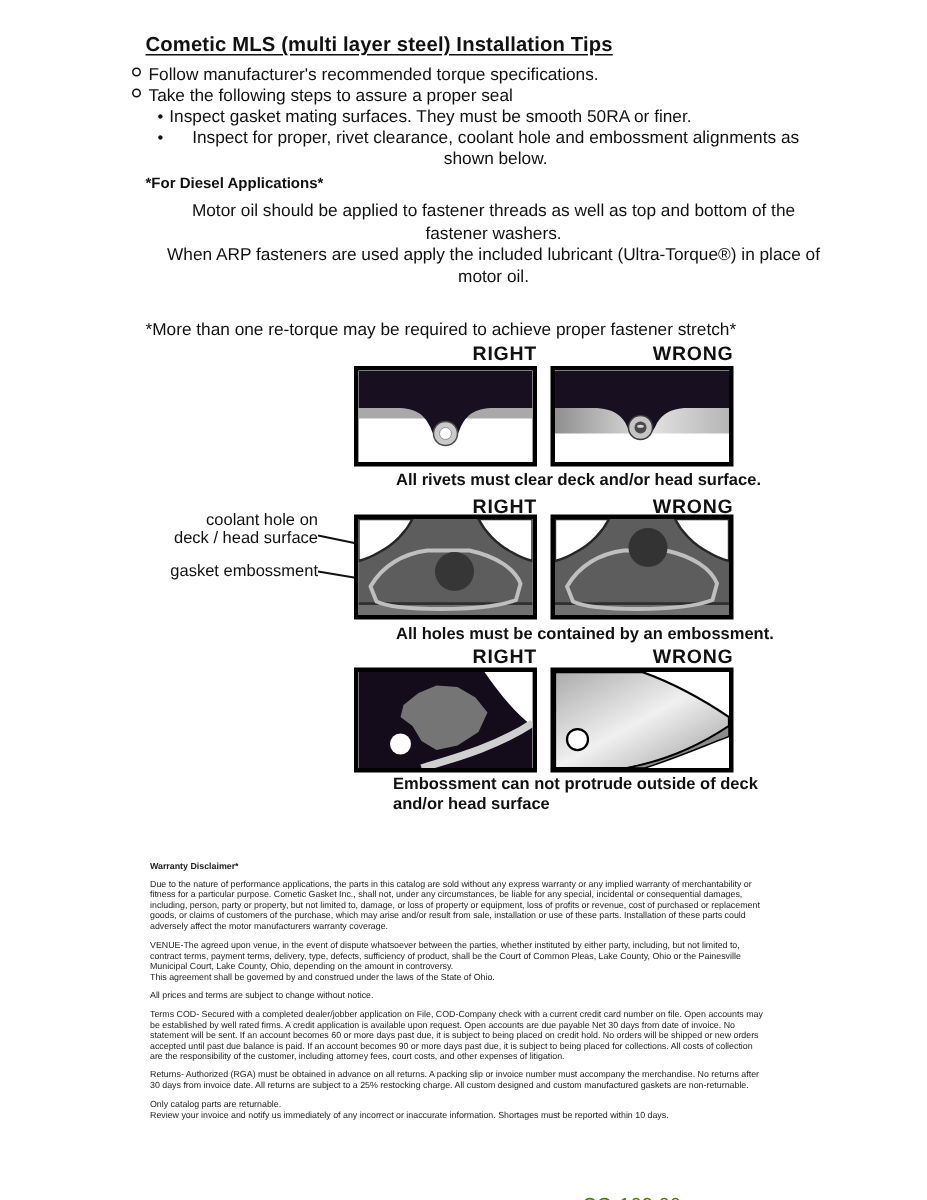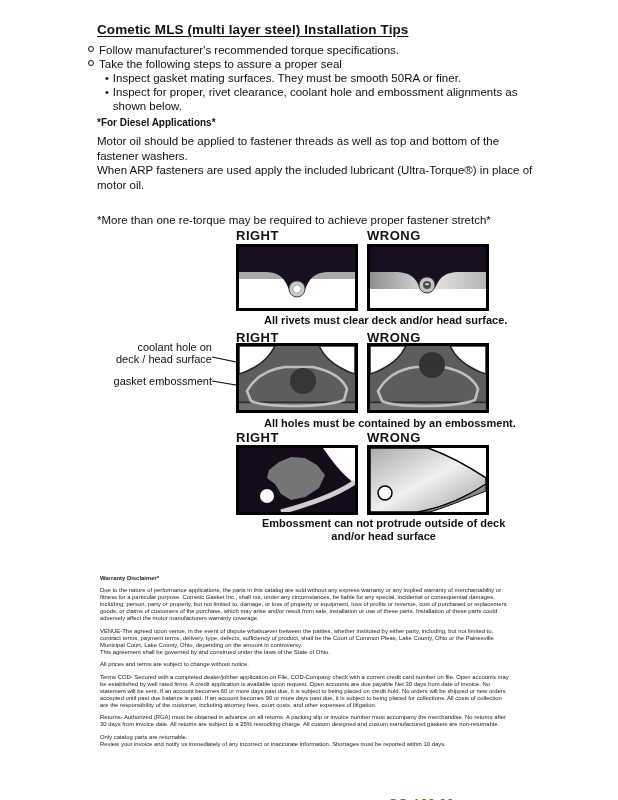--- a/index.html
+++ b/index.html
@@ -6,30 +6,30 @@
   #page{
     position:relative;width:618px;height:800px;background:#ffffff;overflow:hidden;
     font-family:"Liberation Sans", sans-serif;color:#111;
   }
   .abs{position:absolute;}
   h1.title{
     margin:0;font-size:13.5px;font-weight:bold;letter-spacing:.1px;
     text-decoration:underline;text-underline-offset:2px;
   }
   .bullets{font-size:11.5px;line-height:14px;}
-  .b{display:flex;align-items:baseline;}
+  .b{display:flex;align-items:baseline;text-align:center;}
   .b .o{
     width:4px;height:4px;border:1px solid #111;border-radius:50%;
     display:inline-block;margin-right:5px;flex:0 0 auto;position:relative;top:-2px;
   }
   .b.sub{padding-left:17px;}
   .b .d{margin-right:4px;font-size:11px;}
   h2.sect{margin:0;font-size:10px;font-weight:bold;}
   p.body{margin:0;font-size:11.5px;line-height:14.5px;white-space:pre-line;}
-  .rw-label{font-size:13px;font-weight:bold;letter-spacing:.5px;text-align:left;width:122px;}
+  .rw-label{font-size:13px;font-weight:bold;letter-spacing:.5px;text-align:right;width:122px;}
   .caption{font-size:11px;font-weight:bold;white-space:pre-line;line-height:12.5px;margin-left:24px;}
   .panel{border:3px solid #000;display:block;background:#fff;}
   .side-label{font-size:11px;line-height:11.5px;text-align:right;white-space:pre-line;width:102px;}
   .fineprint{font-size:5.9px;line-height:7px;color:#222;width:420px;}
   .fineprint .fp-head{font-weight:bold;margin:0 0 5px 0;white-space:pre-line;}
   .fineprint p{margin:0 0 5.5px 0;white-space:pre-line;}
   .footer-code{font-size:13.5px;color:#4d7c0f;margin-top:40px;}
 </style>
 </head>
 <body>
@@ -51,21 +51,21 @@
       <span class="d">•</span>
       <span>Inspect gasket mating surfaces.  They must be smooth 50RA or finer.</span>
     </div>
     <div class="b sub">
       <span class="d">•</span>
       <span>Inspect for proper, rivet clearance, coolant hole and embossment alignments as shown below.</span>
     </div>
   </div>
 
   <h2 class="sect abs" style="left:97px;top:117px;">*For Diesel Applications*</h2>
-  <p class="body abs" style="left:97px;top:134px;width:440px;">Motor oil should be applied to fastener threads as well as top and bottom of the fastener washers.
+  <p class="body abs" style="left:109px;top:134px;width:440px;text-align:center;">Motor oil should be applied to fastener threads as well as top and bottom of the fastener washers.
 When ARP fasteners are used apply the included lubricant (Ultra-Torque®) in place of motor oil.</p>
   <p class="body abs" style="left:97px;top:213px;width:440px;">*More than one re-torque may be required to achieve proper fastener stretch*</p>
 
   <div class="rw-label abs" style="left:236px;top:228px;">RIGHT</div>
   <div class="rw-label abs" style="left:367px;top:228px;">WRONG</div>
 
   <svg class="panel abs" style="left:236px;top:244px;" width="116" height="61" viewBox="0 0 116 61">
     <rect x="0" y="0" width="116" height="61" fill="#ffffff"></rect>
     <rect x="0" y="25" width="116" height="7" fill="#a9a9a9"></rect>
     <path d="M0,0 H116 V25 H88 C76,26 72,30 68,38 C65,46 62,50 58,50 C54,50 51,46 48,38 C44,30 40,26 28,25 L0,25 Z" fill="#180f20"></path>
@@ -143,21 +143,21 @@
           <stop offset="0.5" stop-color="#f0f0f0"></stop>
           <stop offset="1" stop-color="#9f9f9f"></stop>
       </linearGradient>
     </defs>
     <rect x="0" y="0" width="116" height="64" fill="#ffffff"></rect>
     <path d="M0,0 H58 C78,7 98,18 116,30 L116,36 C92,52 70,60 48,64 L0,64 Z" fill="url(#gDeck)" stroke="#000000" stroke-width="1.5"></path>
     <path d="M116,36 C92,52 70,60 48,64 L60,64 C82,57 100,49 116,43 Z" fill="#8c8c8c" stroke="#000000" stroke-width="1"></path>
     <circle cx="15" cy="45" r="7" fill="#ffffff" stroke="#000000" stroke-width="1.5"></circle>
   </svg>
 
-  <div class="caption abs" style="left:238px;top:517px;text-align:center;">Embossment can not protrude outside of deck
+  <div class="caption abs" style="left:238px;top:517px;">Embossment can not protrude outside of deck
 and/or head surface</div>
 
   <div class="fineprint abs" style="left:100px;top:575px;">
     <p class="fp-head">Warranty Disclaimer*</p>
     <p>Due to the nature of performance applications, the parts in this catalog are sold without any express warranty or any implied warranty of merchantability or
 fitness for a particular purpose.  Cometic Gasket Inc., shall not, under any circumstances, be liable for any special, incidental or consequential damages,
 including, person, party or property, but not limited to, damage, or loss of property or equipment, loss of profits or revenue, cost of purchased or replacement
 goods, or claims of customers of the purchase, which may arise and/or result from sale, installation or use of these parts.  Installation of these parts could
 adversely affect the motor manufacturers warranty coverage.</p>
     <p>VENUE-The agreed upon venue, in the event of dispute whatsoever between the parties, whether instituted by either party, including, but not limited to,

